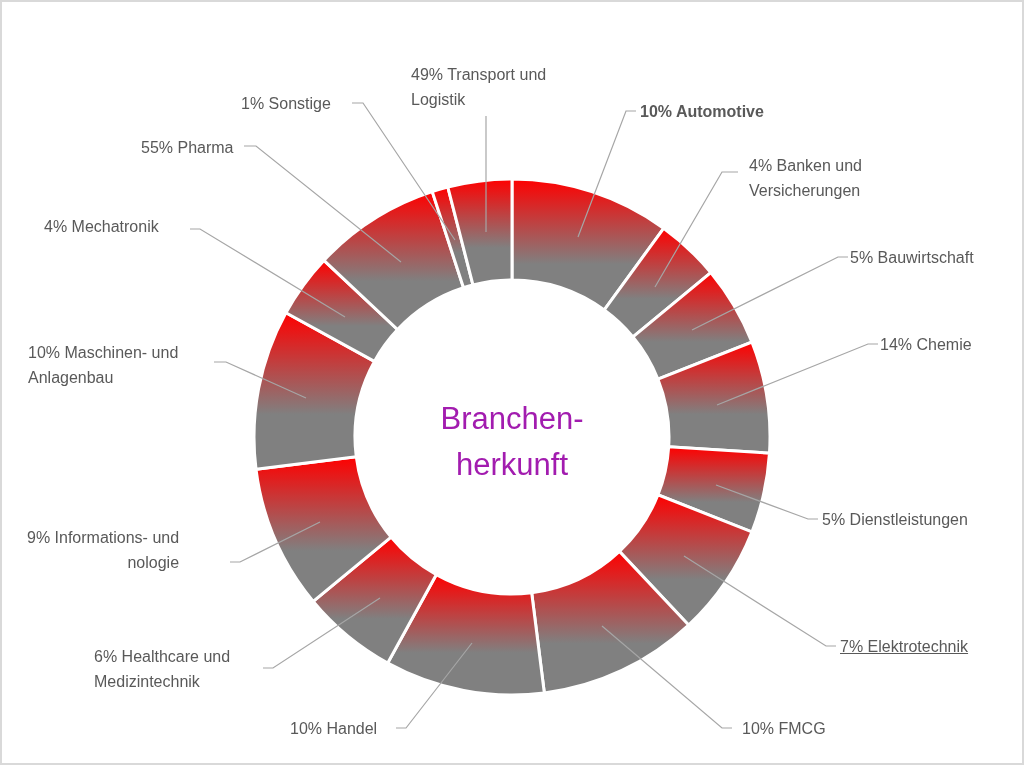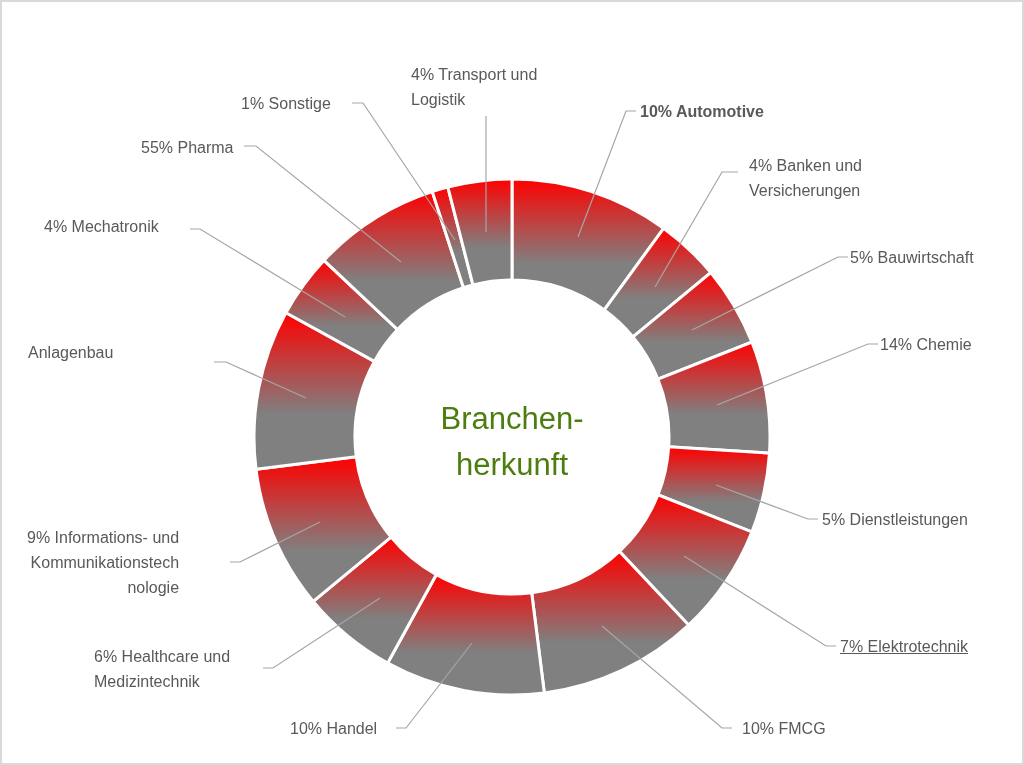--- a/index.html
+++ b/index.html
@@ -1,20 +1,20 @@
 <!DOCTYPE html>
 <html><head>
 <meta charset="utf-8">
 <style>
   html, body { margin:0; padding:0; background:#ffffff; }
   body { width:1024px; height:765px; position:relative; overflow:hidden; font-family:"Liberation Sans", "DejaVu Sans", sans-serif; }
   .frame { position:absolute; left:0; top:0; width:1020px; height:761px; border:2px solid #d9d9d9; box-sizing:content-box; }
   svg.chart { position:absolute; left:0; top:0; }
   .lbl { position:absolute; font-size:16px; line-height:25px; color:#595959; white-space:nowrap; }
-  .center-title { position:absolute; left:412px; top:396px; width:200px; text-align:center; font-size:31px; line-height:46px; color:#4d7c0f; }
+  .center-title { position:absolute; left:412px; top:396px; width:200px; text-align:center; font-size:31px; line-height:46px; color:#a21caf; }
 </style>
 </head>
 <body>
 
 <div class="frame"></div>
 
 <svg class="chart" width="1024" height="765" viewBox="0 0 1024 765">
   <defs id="grads">
       <linearGradient id="g0" gradientUnits="userSpaceOnUse" x1="0" x2="0" y1="179" y2="309.9843318831332">
         <stop offset="0" stop-color="#ff0000"></stop>
@@ -157,31 +157,31 @@
   </div>
 <div class="lbl" style="left:290px;top:716px;">
     <div>10% Handel</div>
   </div>
 <div class="lbl" style="left:94px;top:644px;">
     <div>6% Healthcare und</div>
     <div>Medizintechnik</div>
   </div>
 <div class="lbl" style="left:27px;top:525px;text-align:right;">
     <div>9% Informations- und</div>
-    <div>Kommunikationstech</div>
     <div>nologie</div>
   </div>
 <div class="lbl" style="left:28px;top:340px;">
+    <div>10% Maschinen- und</div>
     <div>Anlagenbau</div>
   </div>
 <div class="lbl" style="left:44px;top:214px;">
     <div>4% Mechatronik</div>
   </div>
 <div class="lbl" style="left:141px;top:135px;">
     <div>55% Pharma</div>
   </div>
 <div class="lbl" style="left:241px;top:91px;">
     <div>1% Sonstige</div>
   </div>
 <div class="lbl" style="left:411px;top:62px;">
-    <div>4% Transport und</div>
+    <div>49% Transport und</div>
     <div>Logistik</div>
   </div>
 
 </body></html>

